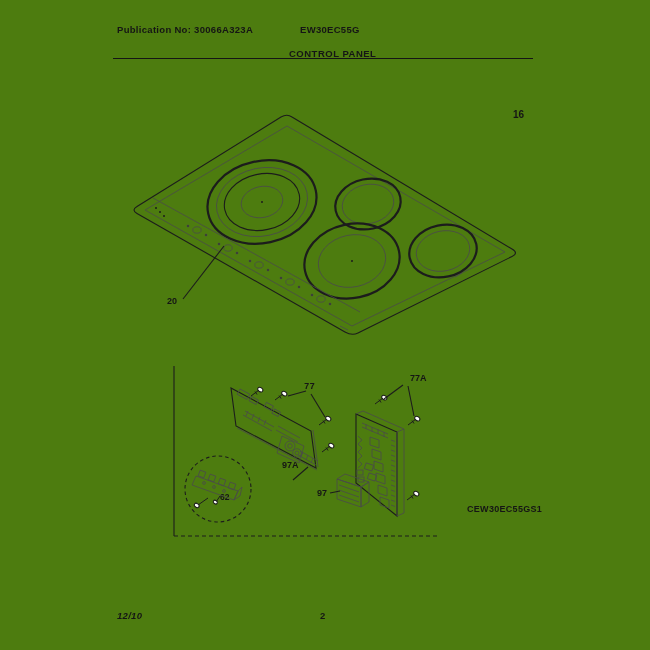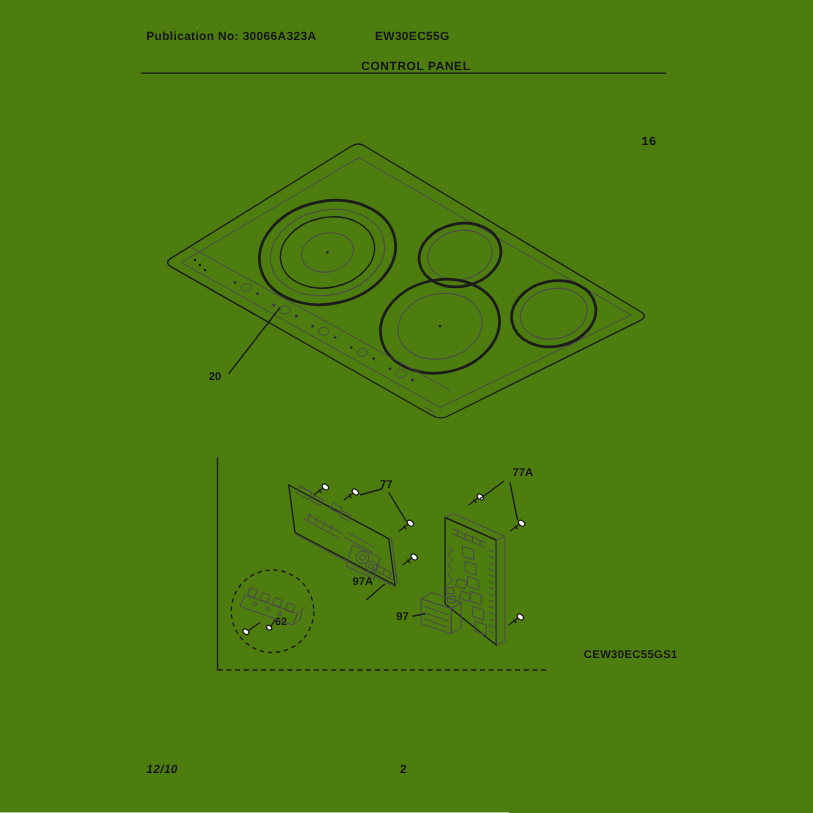--- a/index.html
+++ b/index.html
@@ -18,29 +18,29 @@
 </head>
 <body>
 
 <div id="page">
 
   <div class="lbl" style="left:117px;top:24px;">Publication No: 30066A323A</div>
   <div class="lbl" style="left:300px;top:24px;">EW30EC55G</div>
   <div class="lbl" style="left:289px;top:48px;letter-spacing:.5px;">CONTROL PANEL</div>
   <div class="rule" style="left:113px;top:58px;width:420px;height:1.4px;"></div>
 
-  <div class="callout" style="left:513px;top:109px;font-size:10px;font-family:Liberation Mono, monospace;">16</div>
+  <div class="callout" style="left:513px;top:109px;font-size:10px;">16</div>
   <div class="callout" style="left:167px;top:296px;">20</div>
-  <div class="callout" style="left:304px;top:382px;">77</div>
+  <div class="callout" style="left:304px;top:382px;font-family:Liberation Mono, monospace;">77</div>
   <div class="callout" style="left:410px;top:373px;">77A</div>
   <div class="callout" style="left:282px;top:460px;">97A</div>
   <div class="callout" style="left:317px;top:488px;text-align:right;">97</div>
   <div class="callout" style="left:220px;top:458px;font-size:8.5px;margin-top:34px;">62</div>
 
-  <div class="lbl" style="left:467px;top:518px;font-size:9px;">CEW30EC55GS1</div>
+  <div class="lbl" style="left:467px;top:504px;font-size:9px;">CEW30EC55GS1</div>
   <div class="lbl" style="left:117px;top:610px;font-weight:600;font-style:italic;">12/10</div>
   <div class="lbl" style="left:320px;top:610px;font-weight:600;">2</div>
 
   <svg width="650" height="650" viewBox="0 0 650 650">
 
     <g>
 
       <path class="med" stroke-width="1.6" d="M292,117 L512,249 Q519,253 512,256.5 L358,333 Q352,336 345,332 L137,213.5 Q131,210 137,206.5 L281,117 Q287,113.5 292,117 Z"></path>
 
       <path class="thin" d="M287,126 L505,252 L352,326 L145,210 Z"></path>

